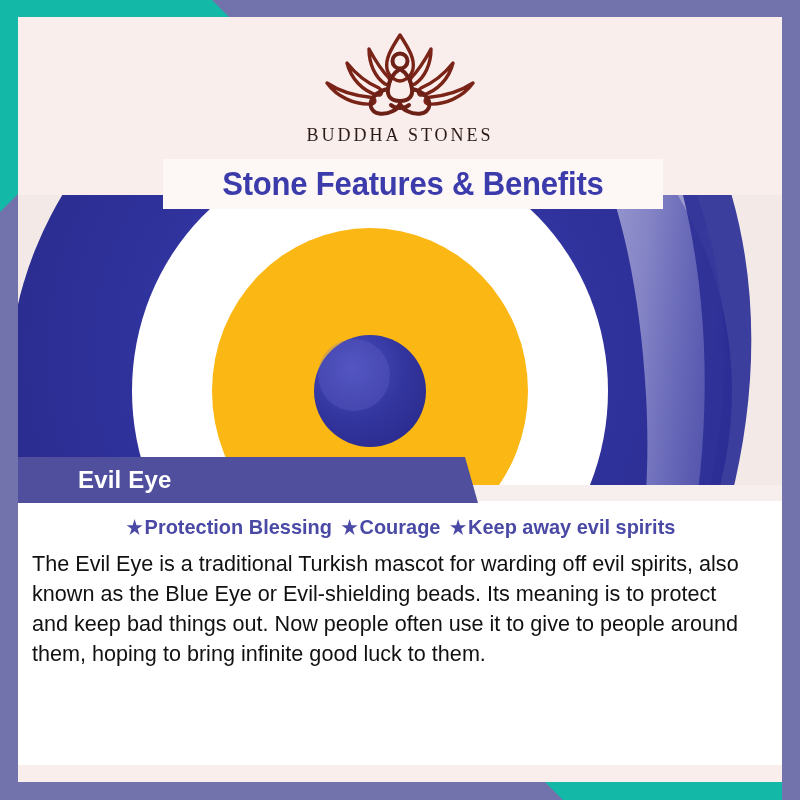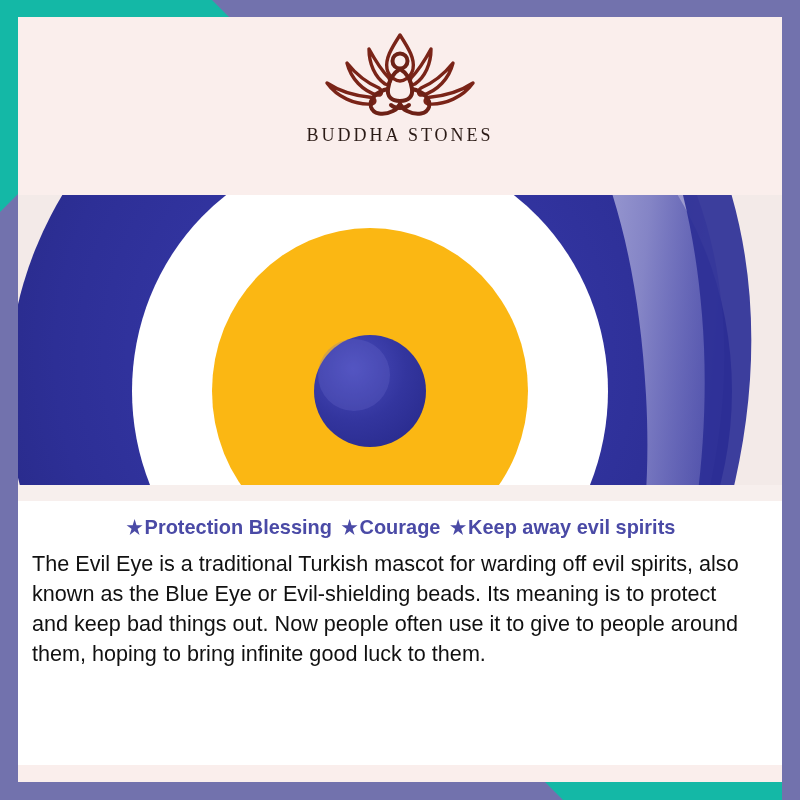--- a/index.html
+++ b/index.html
@@ -266,21 +266,27 @@
           <ellipse cx="352" cy="196" rx="238" ry="246" fill="#ffffff"></ellipse>
 
           <ellipse cx="352" cy="196" rx="158" ry="163" fill="#fbb713"></ellipse>
 
           <ellipse cx="352" cy="196" rx="56" ry="56" fill="url(#pupilG)"></ellipse>
           <ellipse cx="336" cy="180" rx="36" ry="36" fill="#6a6cce" opacity="0.28"></ellipse>
         </g>
       </svg>
     </div>
 
-
+    <div class="titlebar">
+      <div class="title-text">Stone Features &amp; Benefits</div>
+    </div>
+
+    <div class="ribbon">
+      <span class="ribbon-label">Evil Eye</span>
+    </div>
 
     <div class="copy">
       <div class="copy-top-fade"></div>
 
       <div class="features">
         <span class="star">★</span><span class="feat">Protection  Blessing</span><span class="star">★</span><span class="feat">Courage</span><span class="star">★</span><span class="feat">Keep away evil spirits</span>
       </div>
 
       <div class="paragraph">The Evil Eye is a traditional Turkish mascot for warding off evil spirits, also known as the Blue Eye or Evil-shielding beads. Its meaning is to protect and keep bad things out. Now people often use it to give to people around them, hoping to bring infinite good luck to them.</div>
     </div>

